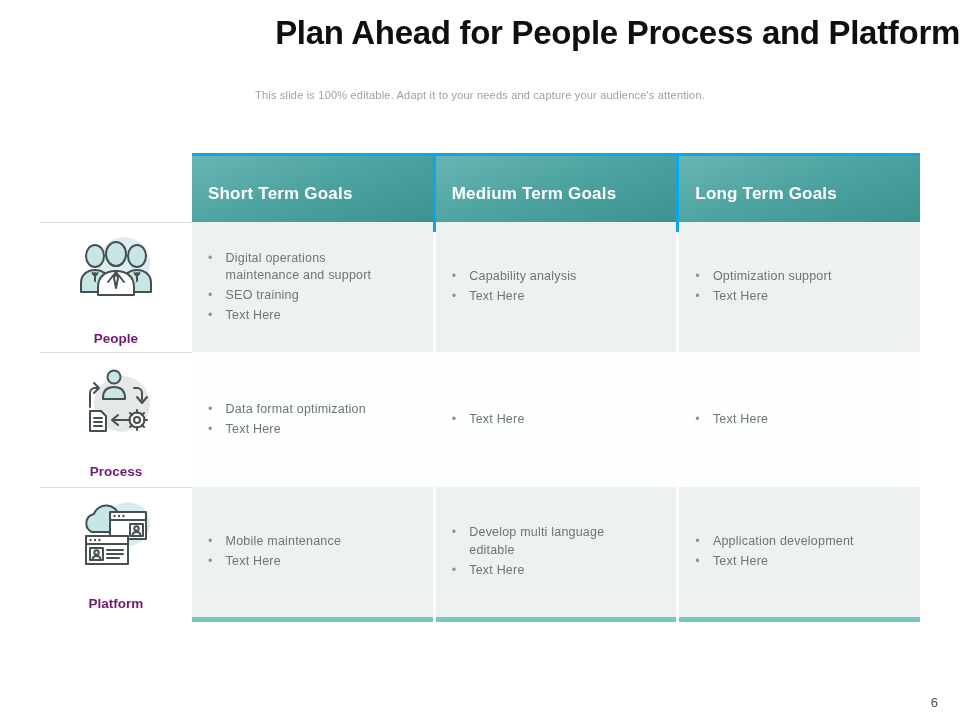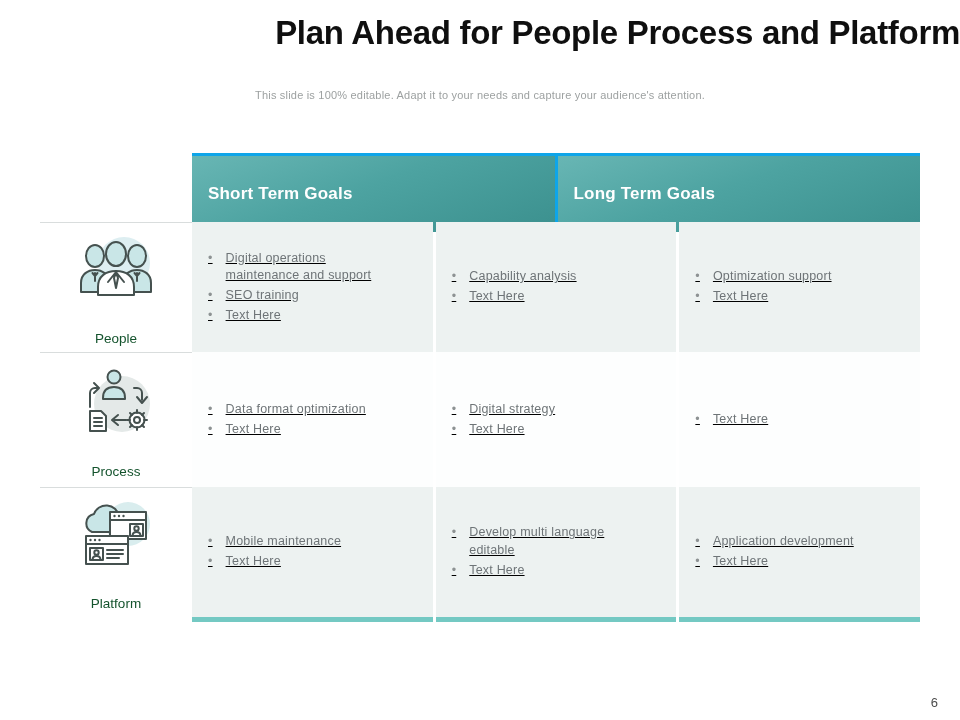--- a/index.html
+++ b/index.html
@@ -26,29 +26,29 @@
   }
   .row { position:absolute; left:40px; width:880px; display:flex; }
   .row-people   { top:222px; height:130px; }
   .row-process  { top:352px; height:135px; }
   .row-platform { top:487px; height:130px; }
   .label-cell {
     width:152px; box-sizing:border-box; border-top:1px solid #d9dddd;
     display:flex; flex-direction:column; align-items:center; justify-content:center;
     background:#ffffff;
   }
-  .label-text { font-size:13.5px; font-weight:normal; color:#14532d; margin-top:18px; }
+  .label-text { font-size:13.5px; font-weight:bold; color:#701a75; margin-top:18px; }
   .cells { flex:1; display:flex; gap:3px; }
   .cell {
     flex:1; display:flex; flex-direction:column; justify-content:center;
     padding-left:16px; box-sizing:border-box;
   }
   .bg-gray  { background:#edf2f1; }
   .bg-white { background:#fdfefe; }
-  ul.bullets { list-style:none; margin:0; padding:0;text-decoration:underline; }
+  ul.bullets { list-style:none; margin:0; padding:0; }
   .bullets li {
     display:flex; font-size:12.5px; color:#6e7477; line-height:1.42;
     margin:2px 0; letter-spacing:0.2px;
   }
   .bullets li::before { content:"\2022"; color:#8d9293; margin-right:13px; flex:none; }
   .bullets .txt { max-width:172px; }
   .bottom-bar { position:absolute; left:192px; top:617px; width:728px; height:5px; display:flex; gap:3px; }
   .bottom-bar .seg { flex:1; background:#74c9c3; }
   .page-number { position:absolute; right:22px; bottom:10px; font-size:13px; color:#4c4c4c; }
   .icon-box { width:84px; height:84px; }
@@ -59,20 +59,21 @@
 </head>
 <body>
 
 <div class="slide">
 
   <div class="title">Plan Ahead for People Process and Platform</div>
   <div class="subtitle">This slide is 100% editable. Adapt it to your needs and capture your audience's attention.</div>
 
   <div class="header-band">
     <div class="header-cell">Short Term Goals</div>
+    <div class="header-cell">Medium Term Goals</div>
     <div class="header-cell">Long Term Goals</div>
   </div>
 
   <div class="row row-people">
     <div class="label-cell">
       <svg class="icon-box" viewBox="0 0 84 84">
         <circle cx="50" cy="34" r="26" fill="#ddeef1"></circle>
         <ellipse class="fill-teal" cx="21" cy="27" rx="9" ry="11"></ellipse>
         <path class="fill-teal" d="M7 63 v-9 c0-9 7-13 14-13 s14 4 14 13 v9 z"></path>
         <path class="ln" d="M21 44 v8 m-2.5-8 l2.5 3 2.5-3"></path>
@@ -148,23 +149,20 @@
           <li>
               <span class="txt">Data format optimization</span>
             </li>
           <li>
               <span class="txt">Text Here</span>
             </li>
         </ul>
       </div>
       <div class="cell bg-white">
         <ul class="bullets">
-          <li>
-              <span class="txt">Digital strategy</span>
-            </li>
           <li>
               <span class="txt">Text Here</span>
             </li>
         </ul>
       </div>
       <div class="cell bg-white">
         <ul class="bullets">
           <li>
               <span class="txt">Text Here</span>
             </li>

